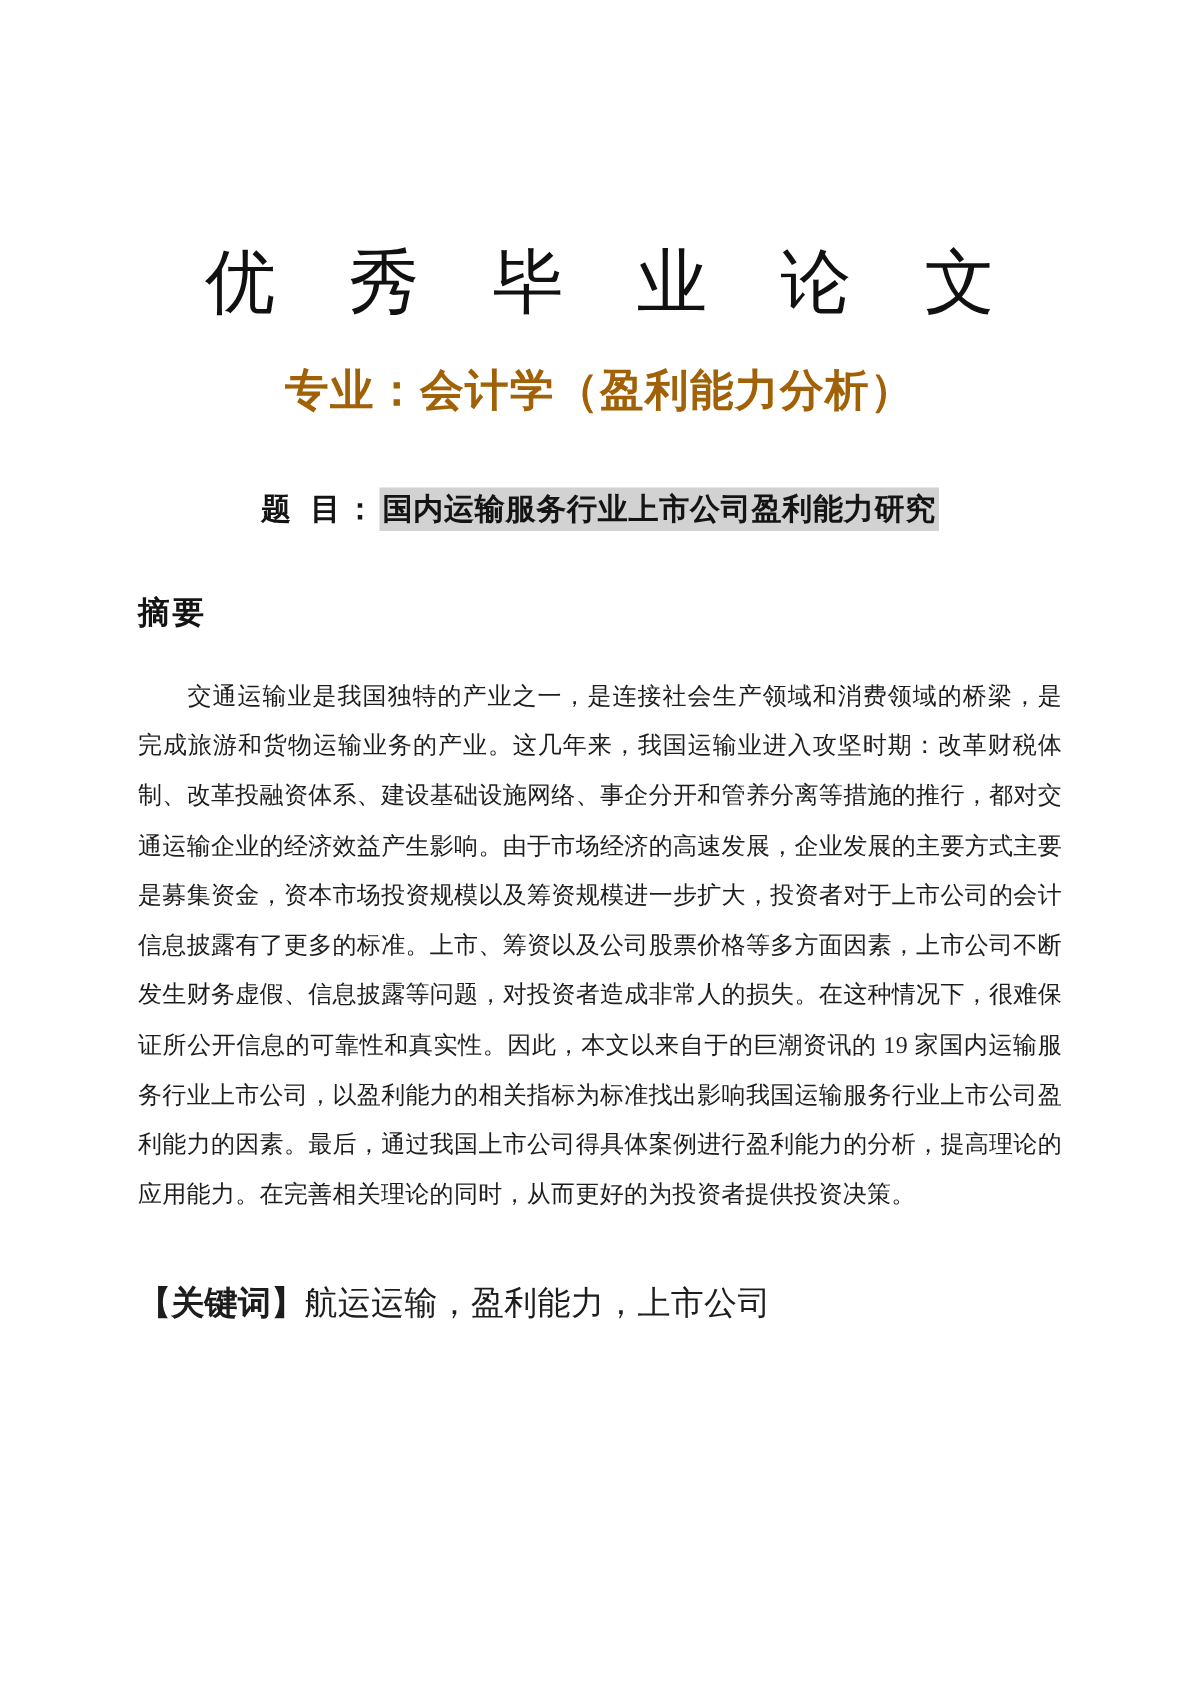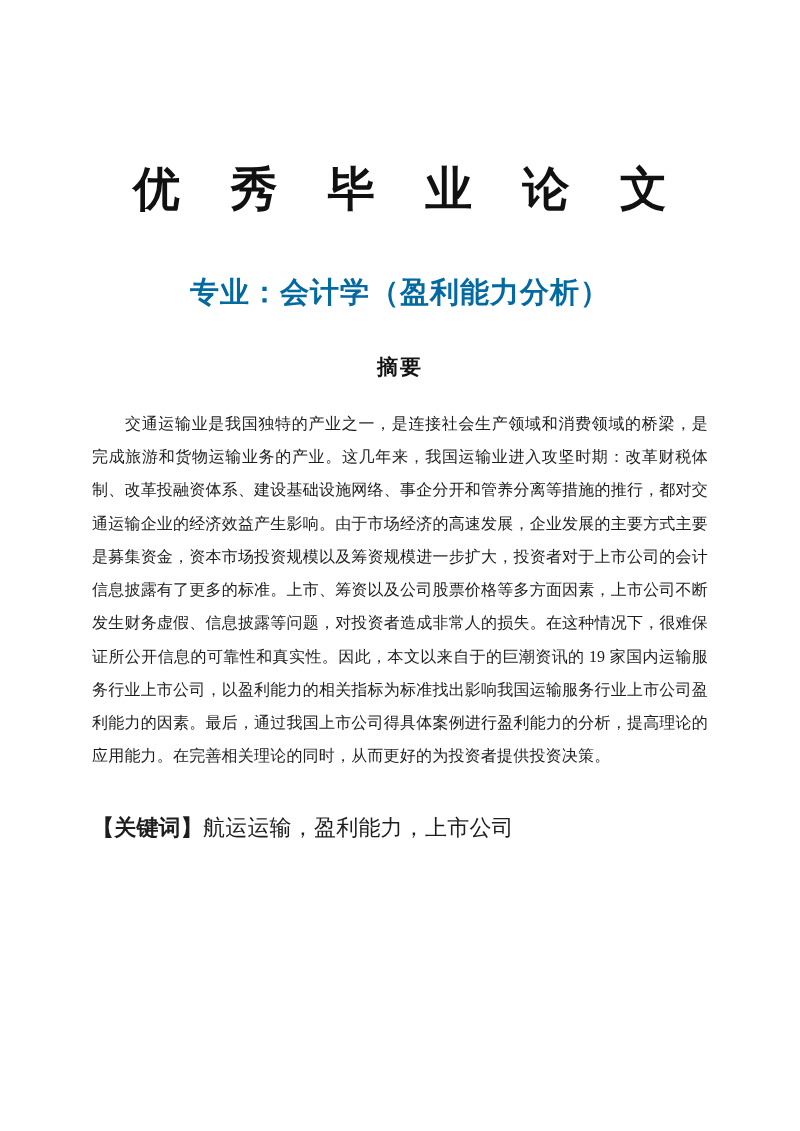--- a/index.html
+++ b/index.html
@@ -18,35 +18,35 @@
     position: relative;
     width: 800px;
     height: 1131px;
     box-sizing: border-box;
     padding: 0 92px;
   }
   .doc-title {
     margin-top: 160px;
     text-align: center;
     font-family: "DejaVu Serif", "Liberation Serif", serif;
-    font-weight: bold;
+    font-weight: normal;
     font-size: 47px;
     letter-spacing: 17px;
     text-indent: 17px;
     line-height: 1.25;
     color: #111111;
   }
   .doc-subtitle {
-    margin-top: 54px;
+    margin-top: 22px;
     text-align: center;
     font-family: "DejaVu Serif", "Liberation Serif", serif;
     font-weight: bold;
     font-size: 29px;
     letter-spacing: 1px;
-    color: #0369a1;
+    color: #a16207;
   }
   .topic-row {
     margin-top: 44px;
     display: flex;
     justify-content: center;
     align-items: baseline;
     white-space: nowrap;
   }
   .topic-label {
     font-family: "DejaVu Serif", "Liberation Serif", serif;
@@ -59,21 +59,20 @@
     font-family: "DejaVu Serif", "Liberation Serif", serif;
     font-weight: bold;
     font-size: 20px;
     letter-spacing: 0.5px;
     color: #141414;
     background: #d2d2d2;
     padding: 1px 2px;
   }
   .section-heading {
     margin-top: 40px;
-    text-align: center;
     font-family: "DejaVu Serif", "Liberation Serif", serif;
     font-weight: bold;
     font-size: 21px;
     letter-spacing: 2px;
     color: #141414;
   }
   .abstract-body {
     margin-top: 26px;
     font-size: 16px;
     line-height: 2.08;
@@ -97,20 +96,24 @@
 </style>
 </head>
 <body>
 
 <div class="page">
 
   <div class="doc-title">优 秀 毕 业 论 文</div>
 
   <div class="doc-subtitle">专业：会计学（盈利能力分析）</div>
 
+  <div class="topic-row">
+    <span class="topic-label">题 目：</span>
+    <span class="topic-value">国内运输服务行业上市公司盈利能力研究</span>
+  </div>
 
   <div class="section-heading">摘要</div>
 
   <div class="abstract-body">交通运输业是我国独特的产业之一，是连接社会生产领域和消费领域的桥梁，是完成旅游和货物运输业务的产业。这几年来，我国运输业进入攻坚时期：改革财税体制、改革投融资体系、建设基础设施网络、事企分开和管养分离等措施的推行，都对交通运输企业的经济效益产生影响。由于市场经济的高速发展，企业发展的主要方式主要是募集资金，资本市场投资规模以及筹资规模进一步扩大，投资者对于上市公司的会计信息披露有了更多的标准。上市、筹资以及公司股票价格等多方面因素，上市公司不断发生财务虚假、信息披露等问题，对投资者造成非常人的损失。在这种情况下，很难保证所公开信息的可靠性和真实性。因此，本文以来自于的巨潮资讯的 19 家国内运输服务行业上市公司，以盈利能力的相关指标为标准找出影响我国运输服务行业上市公司盈利能力的因素。最后，通过我国上市公司得具体案例进行盈利能力的分析，提高理论的应用能力。在完善相关理论的同时，从而更好的为投资者提供投资决策。</div>
 
   <div class="keywords">
     <span class="kw-label">【关键词】</span><span>航运运输，盈利能力，上市公司</span>
   </div>
 
 </div>

